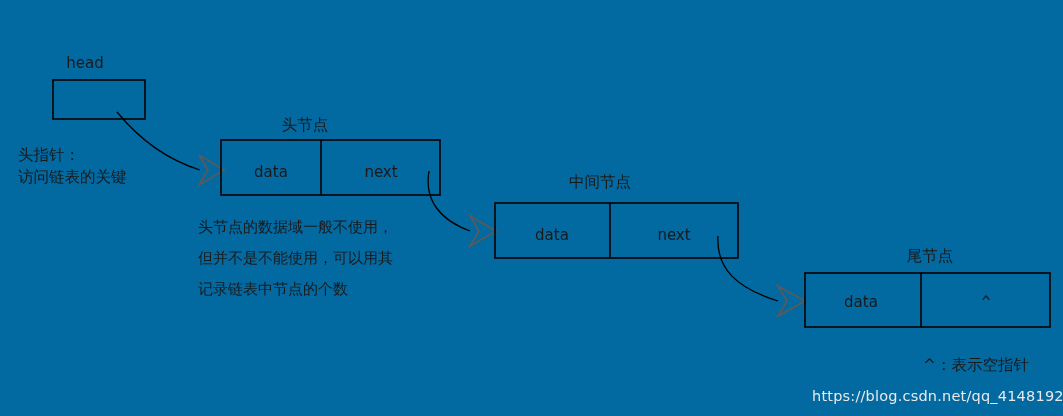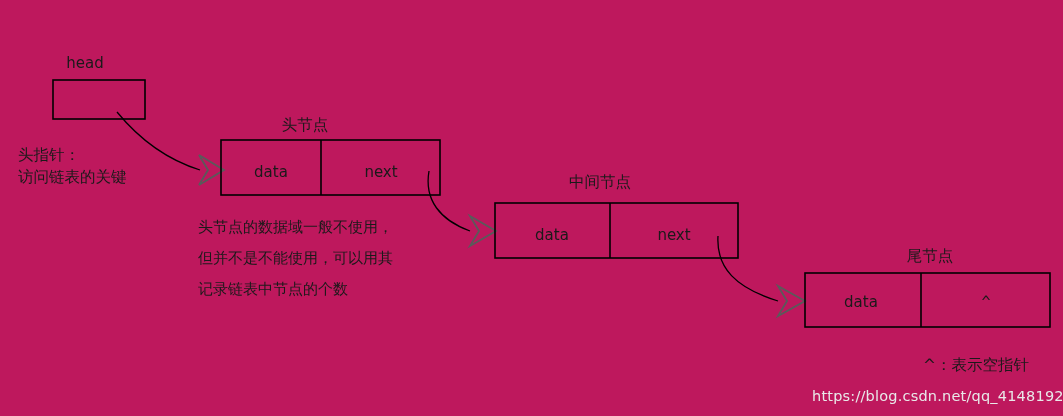--- a/index.html
+++ b/index.html
@@ -7,21 +7,21 @@
     padding: 0;
     background: #ffffff;
   }
   body {
     font-family: "DejaVu Sans", "Liberation Sans", sans-serif;
   }
   #canvas {
     position: relative;
     width: 1063px;
     height: 416px;
-    background: #be185d;
+    background: #0369a1;
     overflow: hidden;
   }
   svg.diagram {
     position: absolute;
     top: 0;
     left: 0;
     width: 1063px;
     height: 416px;
   }
   .box-line {

